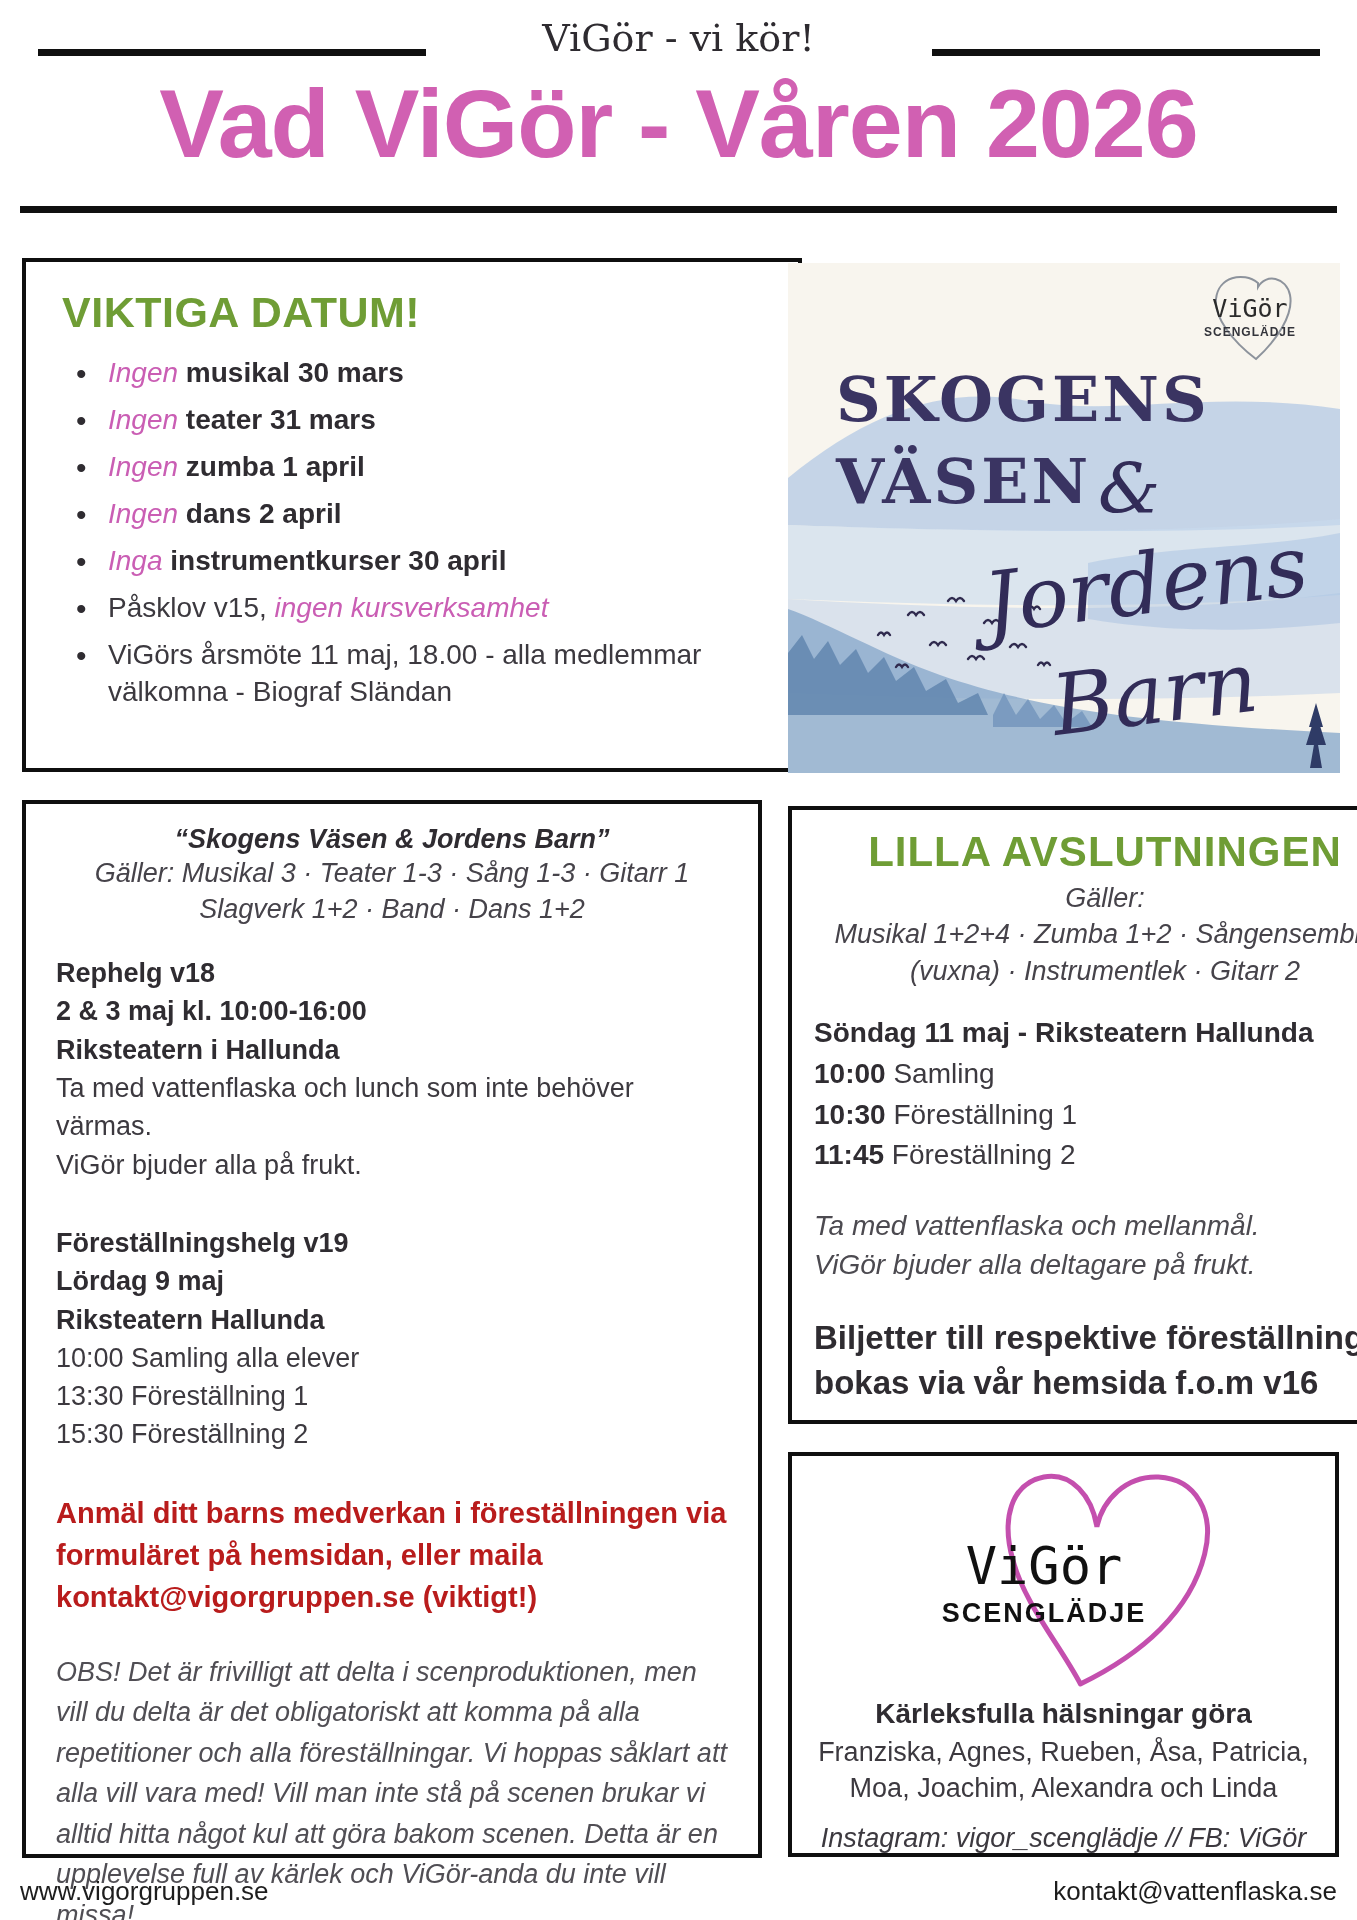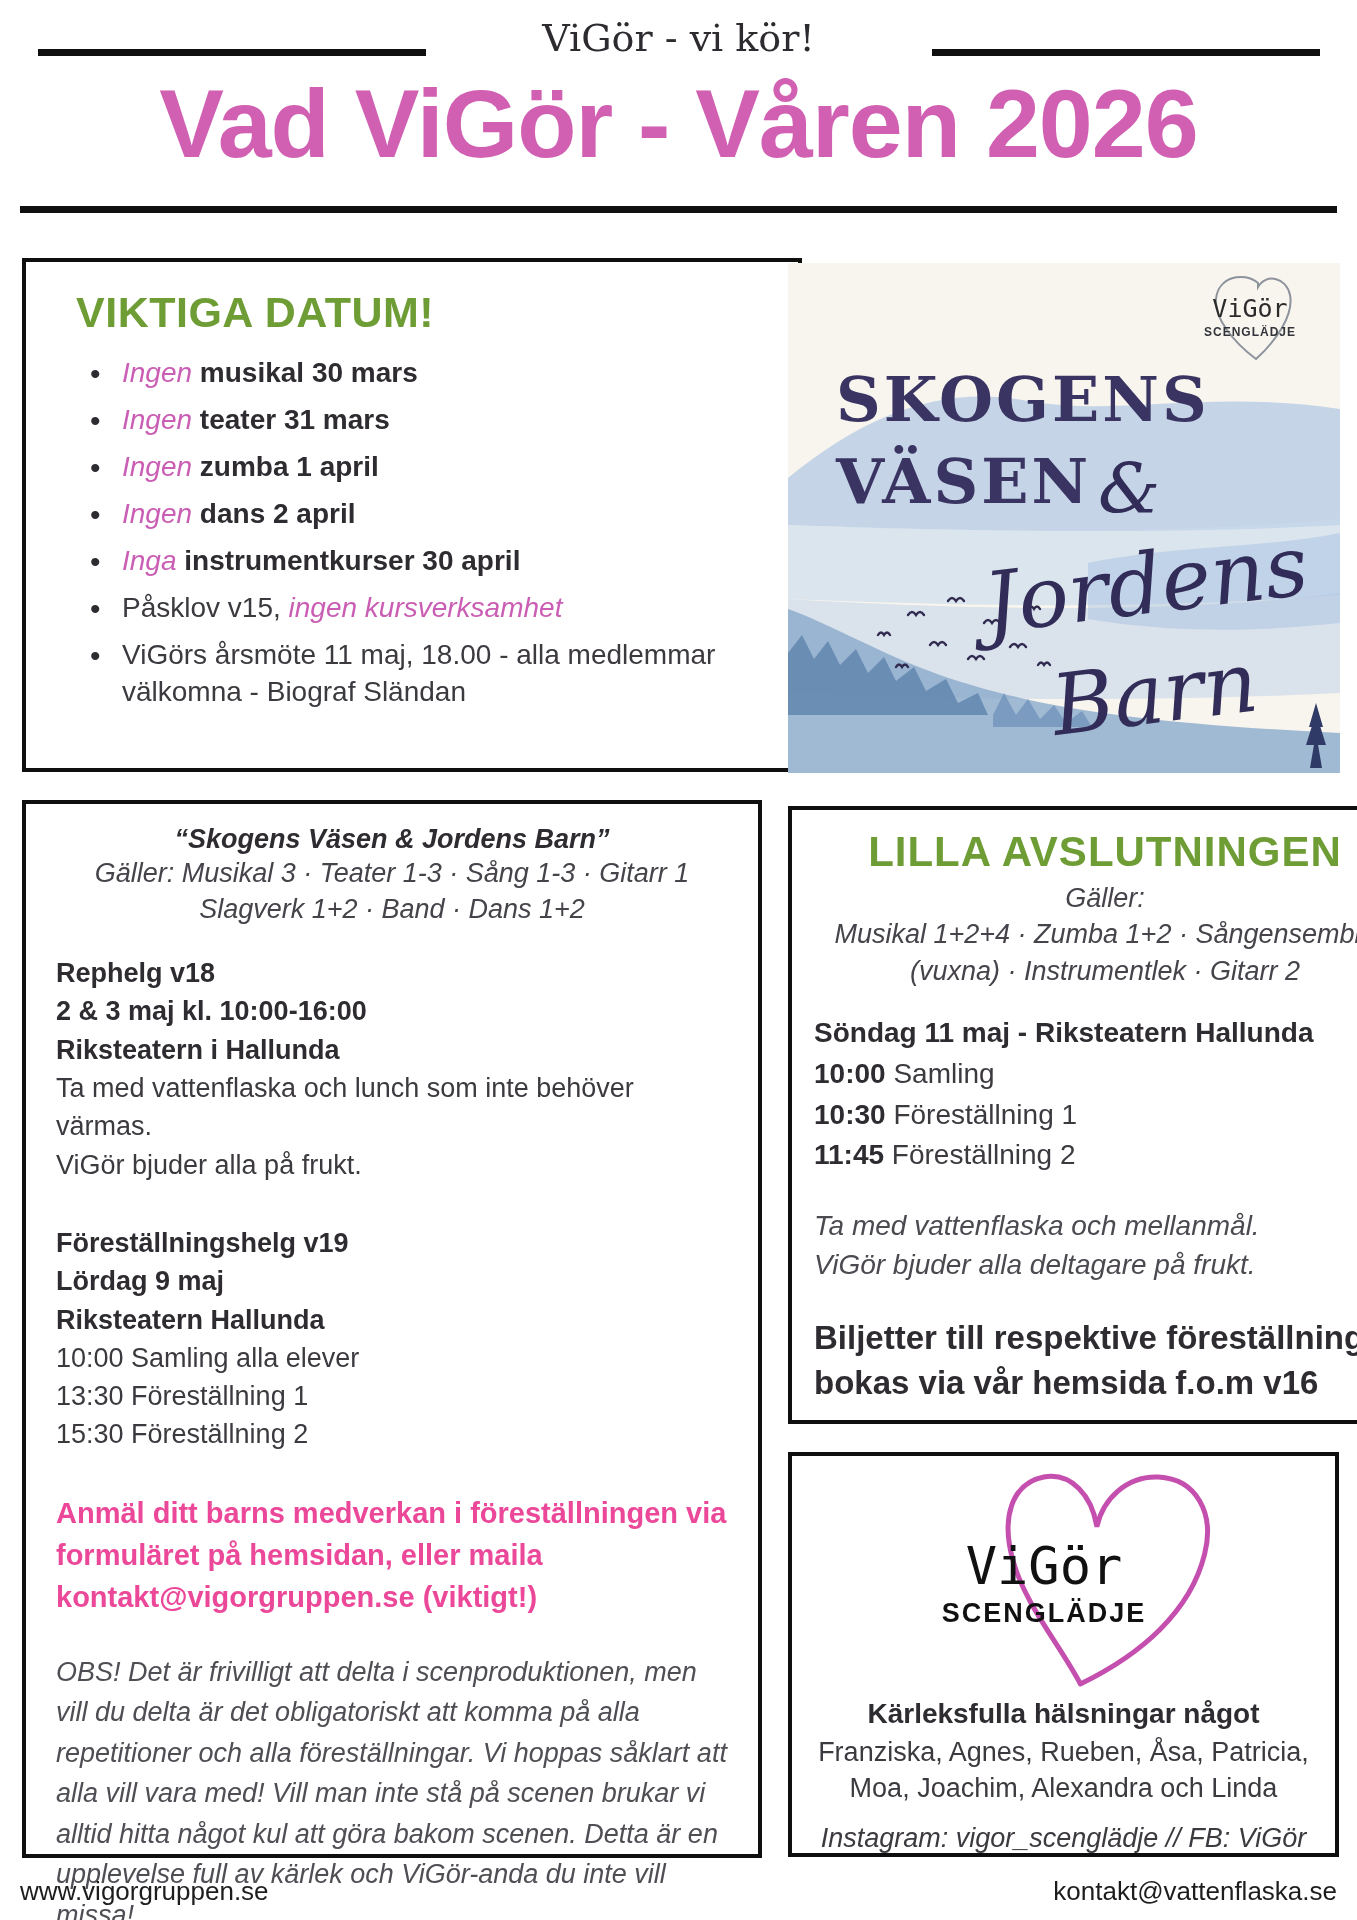--- a/index.html
+++ b/index.html
@@ -11,21 +11,21 @@
            font-family:"DejaVu Serif",serif;font-size:38px;color:#2e2b30;}
   .rule{position:absolute;top:49px;height:7px;background:#101010;}
   .rule.left{left:38px;width:388px;}
   .rule.right{left:932px;width:388px;}
   .big-title{position:absolute;top:68px;left:0;right:0;text-align:center;
              font-size:97px;font-weight:800;color:#d160b2;letter-spacing:-1px;}
   .hr1{position:absolute;left:20px;top:206px;width:1317px;height:7px;background:#101010;}
 
   
   .box{position:absolute;background:#fff;border:4px solid #0f0f0f;box-sizing:border-box;}
-  .box-viktiga{left:22px;top:258px;width:780px;height:514px;padding:22px 44px;}
+  .box-viktiga{left:22px;top:258px;width:780px;height:514px;padding:22px 30px;}
   .box-stora{left:22px;top:800px;width:740px;height:1058px;padding:20px 30px;}
   .box-lilla{left:788px;top:806px;width:634px;height:618px;padding:16px 12px;text-align:center;}
   .box-heart{left:788px;top:1452px;width:551px;height:405px;padding:8px 14px;text-align:center;}
 
   .green-h{color:#6f9d35;font-weight:800;}
   .box-viktiga .green-h{font-size:43px;margin:4px 0 18px 6px;letter-spacing:.5px;}
 
   ul.dates{list-style:none;margin:0;padding:0 0 0 12px;}
   ul.dates li{position:relative;padding-left:40px;font-size:28px;line-height:1.32;
               margin-bottom:10px;color:#3c393f;}
@@ -35,21 +35,21 @@
 
   
   .artwork{position:absolute;left:788px;top:263px;width:552px;height:510px;}
 
   
   .box-stora .green-h{font-size:41px;text-align:center;letter-spacing:.5px;margin:2px 0 8px 0;}
   .sub-bold-italic{text-align:center;font-size:27px;font-weight:700;font-style:italic;color:#2f2c31;}
   .galler{text-align:center;font-style:italic;font-size:27px;color:#46434a;line-height:1.35;}
   .sect{margin-top:26px;font-size:27px;line-height:1.42;}
   .sect .b{font-weight:800;color:#2f2c31;}
-  .anmal{margin-top:38px;font-size:29px;font-weight:800;color:#ec4899;line-height:1.45;}
+  .anmal{margin-top:38px;font-size:29px;font-weight:800;color:#b91c1c;line-height:1.45;}
   .obs{margin-top:34px;font-style:italic;font-size:27px;color:#504e54;line-height:1.5;}
 
   
   .box-lilla .green-h{font-size:42px;letter-spacing:1px;margin:2px 0 4px 0;}
   .lilla-left{text-align:left;padding-left:10px;}
   .lilla-day{margin-top:24px;font-size:28px;font-weight:800;color:#2f2c31;line-height:1.45;}
   .trow{font-size:28px;line-height:1.45;}
   .trow b{font-weight:800;color:#2f2c31;}
   .lilla-note{margin-top:30px;font-style:italic;font-size:28px;color:#4c4a50;line-height:1.4;}
   .tickets{margin-top:32px;font-size:33px;font-weight:800;color:#2f2c31;line-height:1.35;}
@@ -177,21 +177,21 @@
   </div>
 
   <div class="box box-heart">
     <svg width="519" height="228" viewBox="0 0 519 228">
       <g transform="rotate(6 300 110)">
         <path d="M286 222 C 262 186 222 148 206 106 C 190 66 196 30 228 20 C 255 12 278 34 286 64 C 289 36 310 10 342 8 C 380 6 402 38 396 80 C 388 138 344 186 286 222" fill="none" stroke="#c44fae" stroke-width="5" stroke-linecap="round"></path>
       </g>
       <text x="238" y="120" text-anchor="middle" font-family="DejaVu Sans Mono, monospace" font-size="52" fill="#111111">ViGör</text>
       <text x="238" y="158" text-anchor="middle" font-family="Liberation Sans, sans-serif" font-weight="bold" font-size="27" letter-spacing="2" fill="#111111">SCENGLÄDJE</text>
     </svg>
-    <div class="greet-h">Kärleksfulla hälsningar något</div>
+    <div class="greet-h">Kärleksfulla hälsningar göra</div>
     <div class="greet-names">
       <div>Franziska, Agnes, Rueben, Åsa,  Patricia,</div>
       <div>Moa, Joachim, Alexandra och Linda</div>
     </div>
     <div class="greet-social">Instagram: vigor_scenglädje // FB: ViGör</div>
   </div>
 
   <div class="footer-left">www.vigorgruppen.se</div>
   <div class="footer-right">kontakt@vattenflaska.se</div>
 

